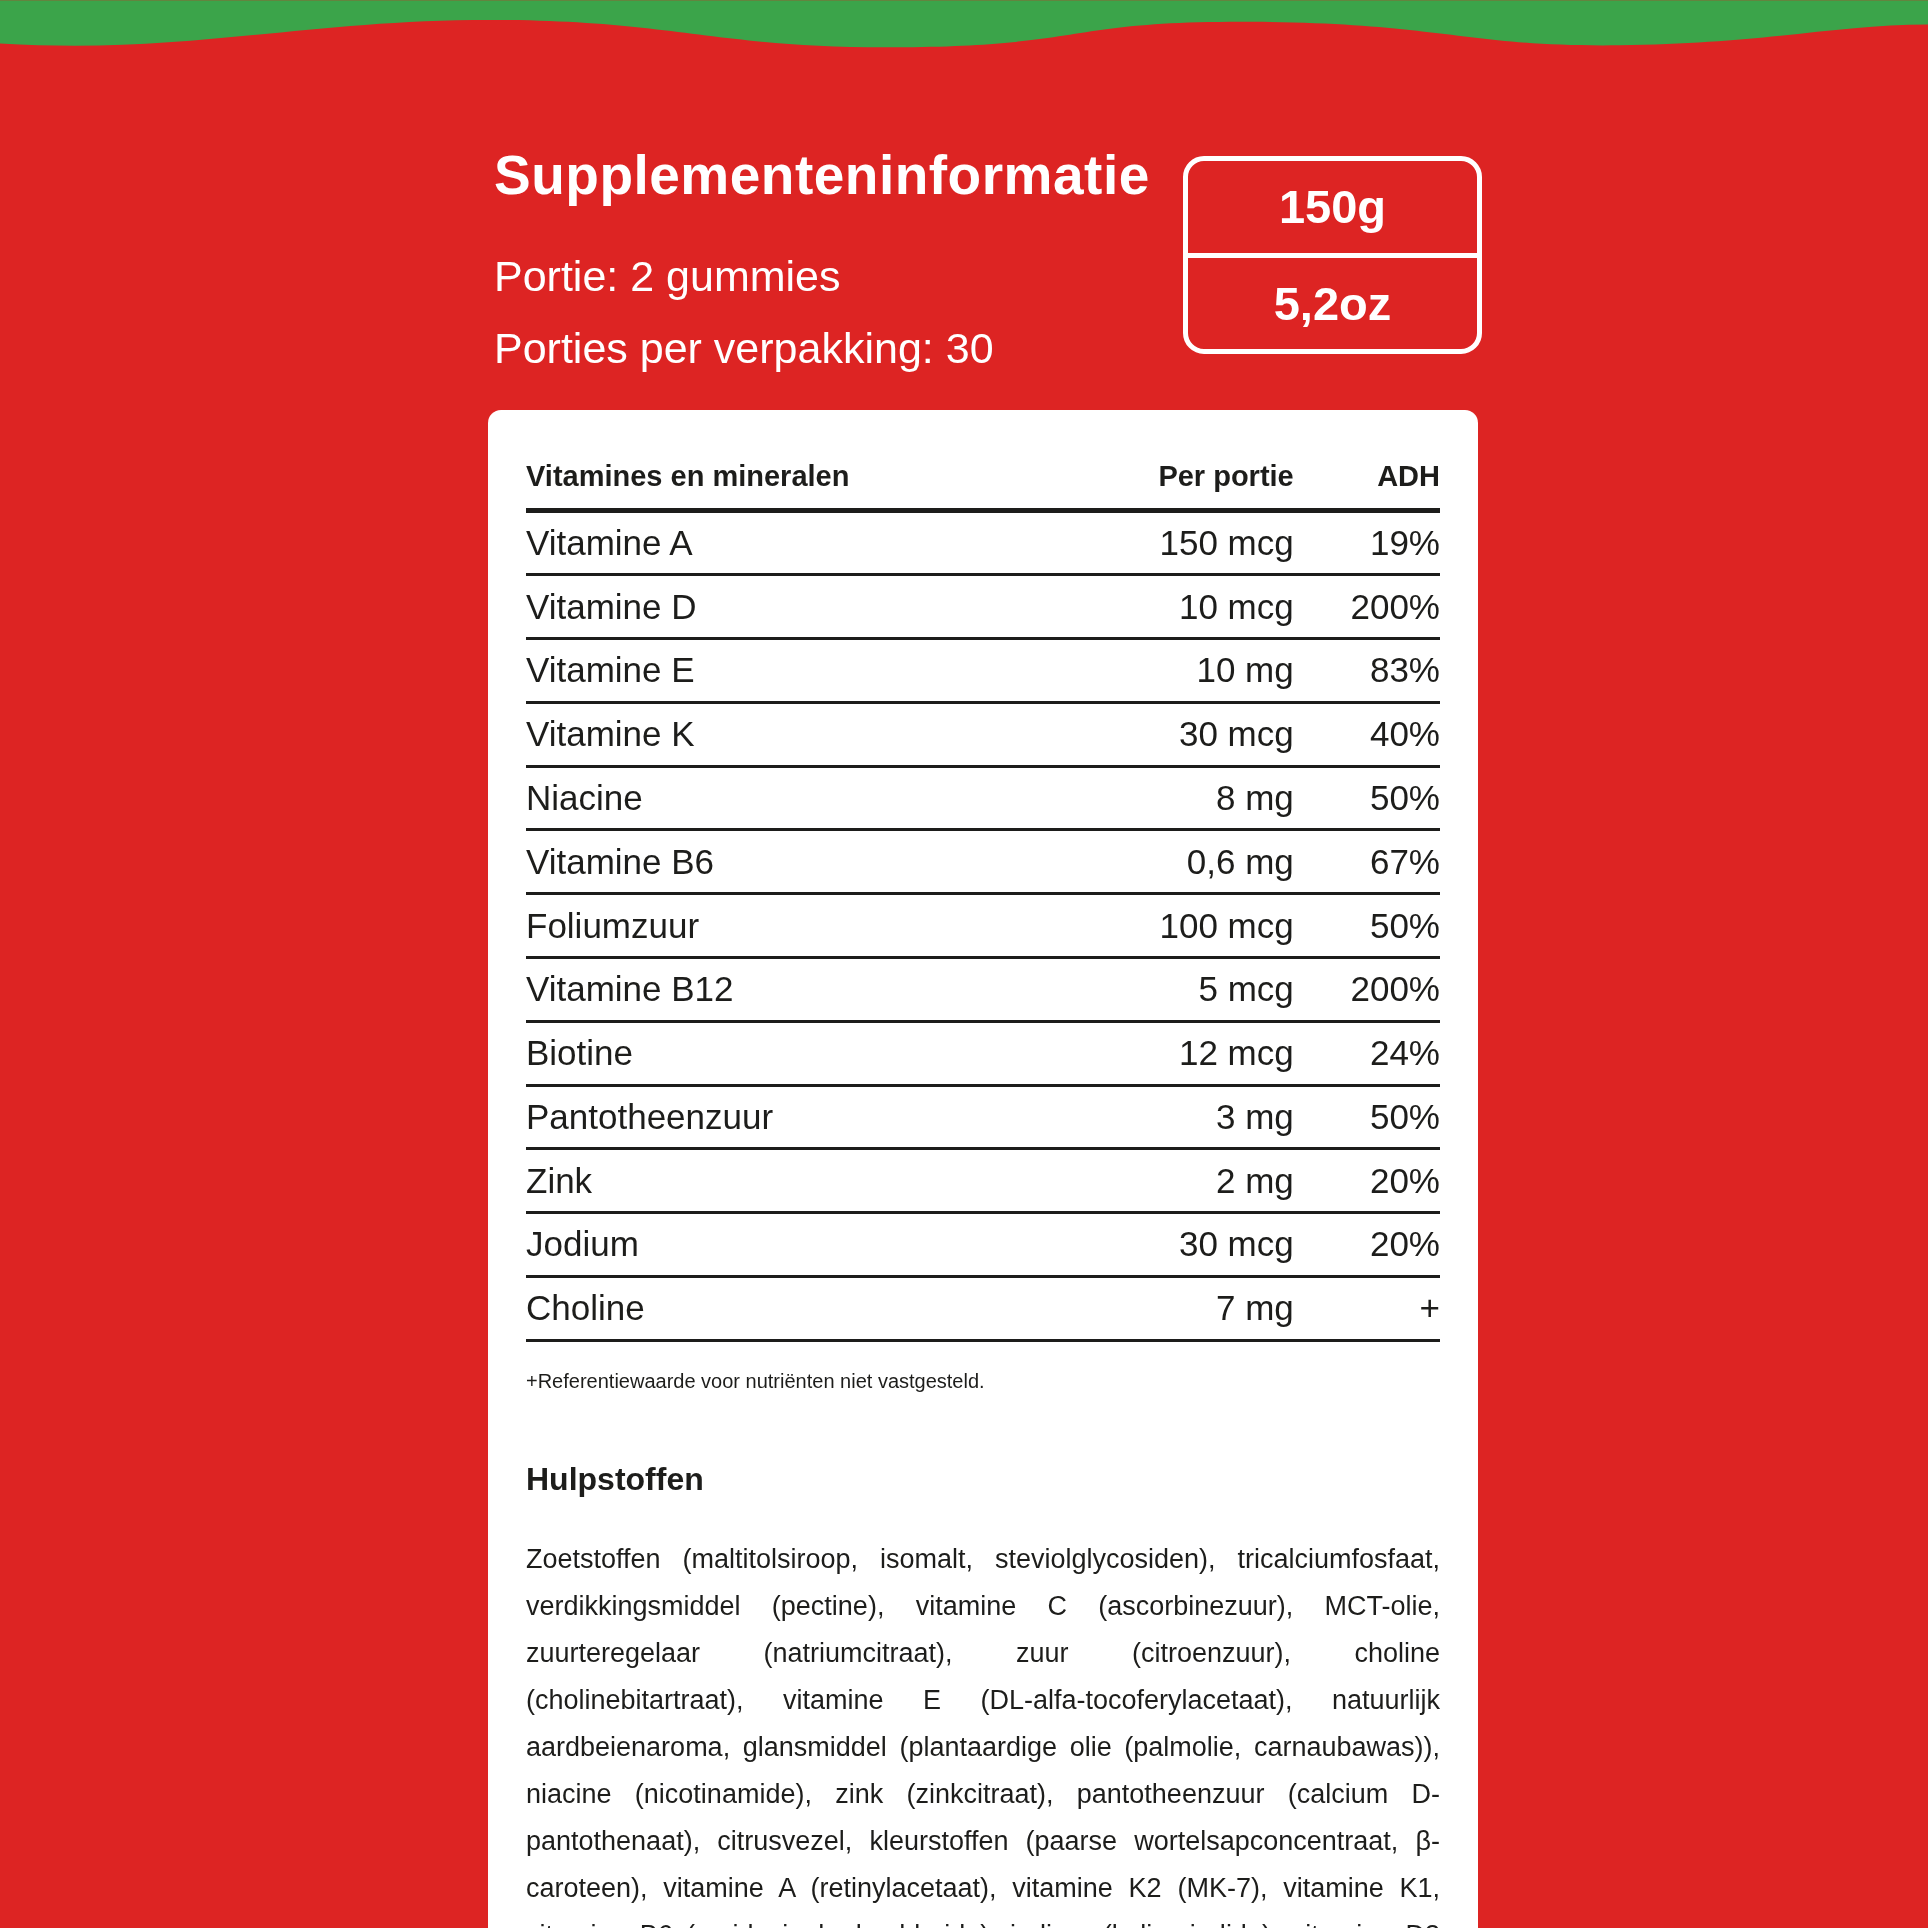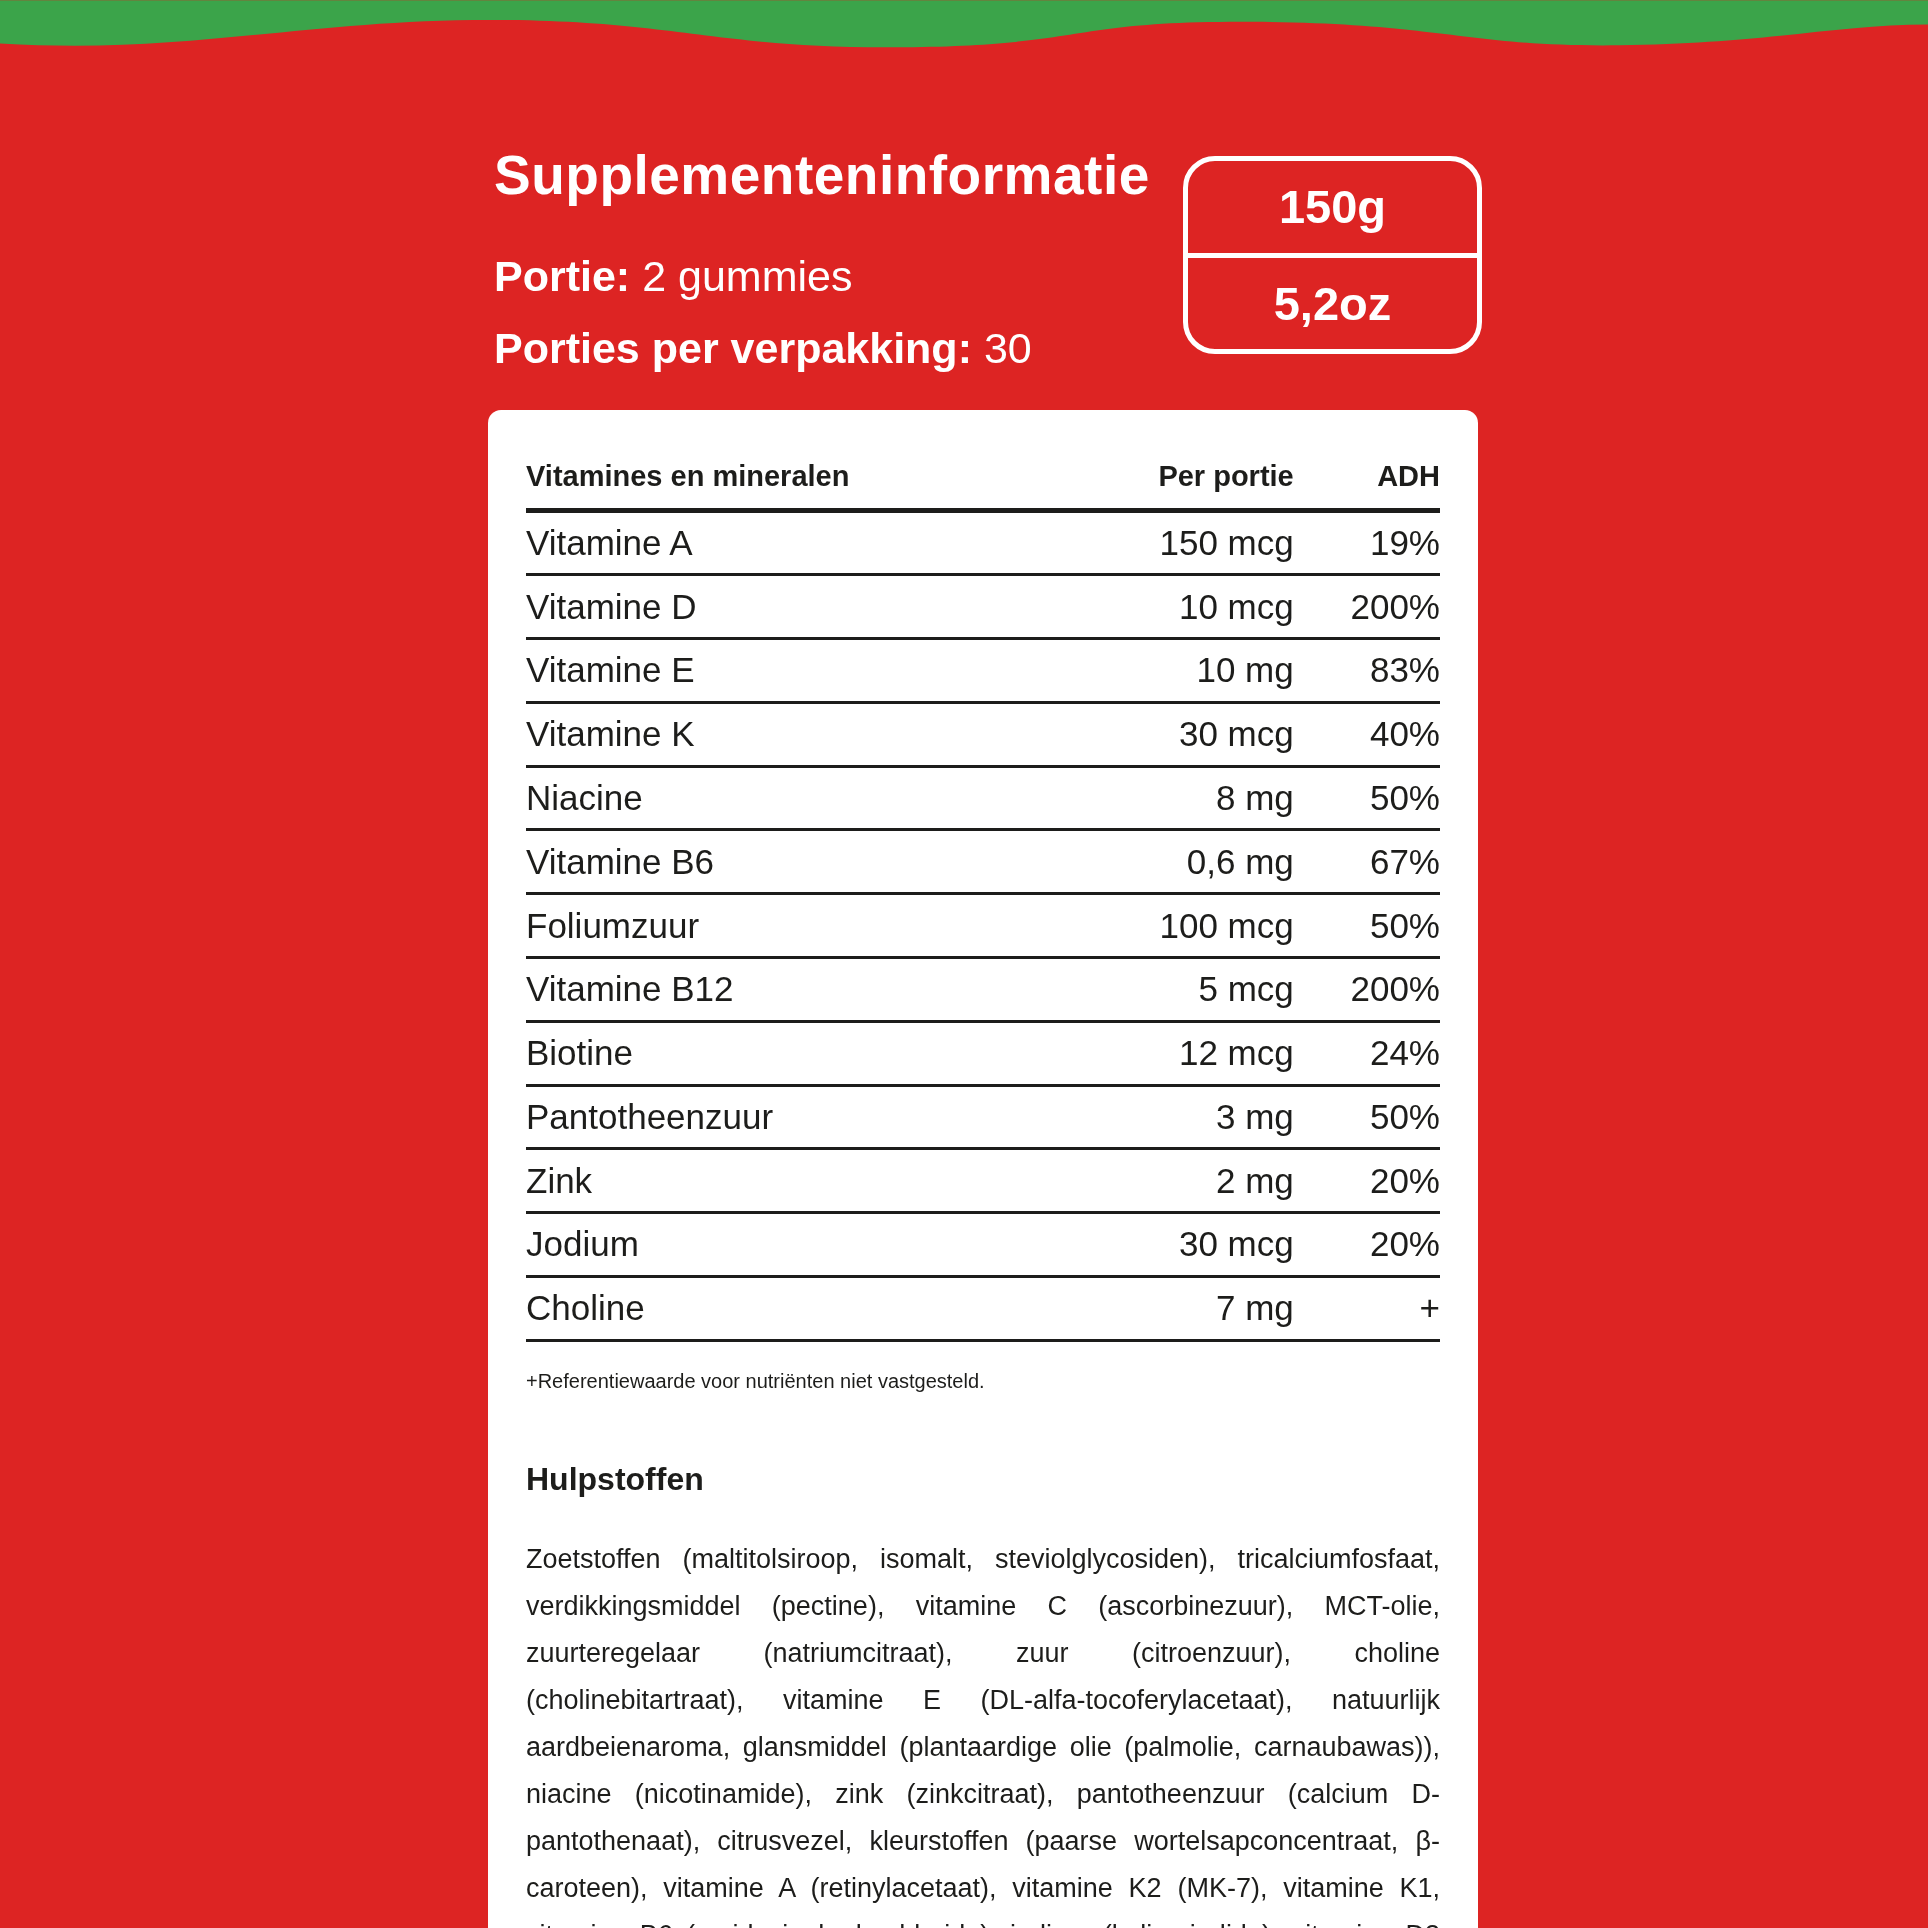--- a/index.html
+++ b/index.html
@@ -23,32 +23,32 @@
     top: 143px;
     color: #ffffff;
   }
   .header-title {
     font-size: 55px;
     font-weight: bold;
     letter-spacing: 0.5px;
     margin-bottom: 45px;
   }
   .header-line { font-size: 43px; margin-bottom: 22.6px; }
-  .header-line .lbl { font-weight: bold; }
+  .header-line .lbl { font-weight: normal; }
   .header-line .val { font-weight: normal; }
 
   
   .weight-badge {
     position: absolute;
     left: 1183px;
     top: 156px;
     width: 299px;
     height: 198px;
     border: 5.6px solid #ffffff;
-    border-radius: 32px;
+    border-radius: 21px;
     display: flex;
     flex-direction: column;
     color: #ffffff;
   }
   .weight-badge .half {
     flex: 1;
     display: flex;
     align-items: center;
     justify-content: center;
     font-size: 47px;

